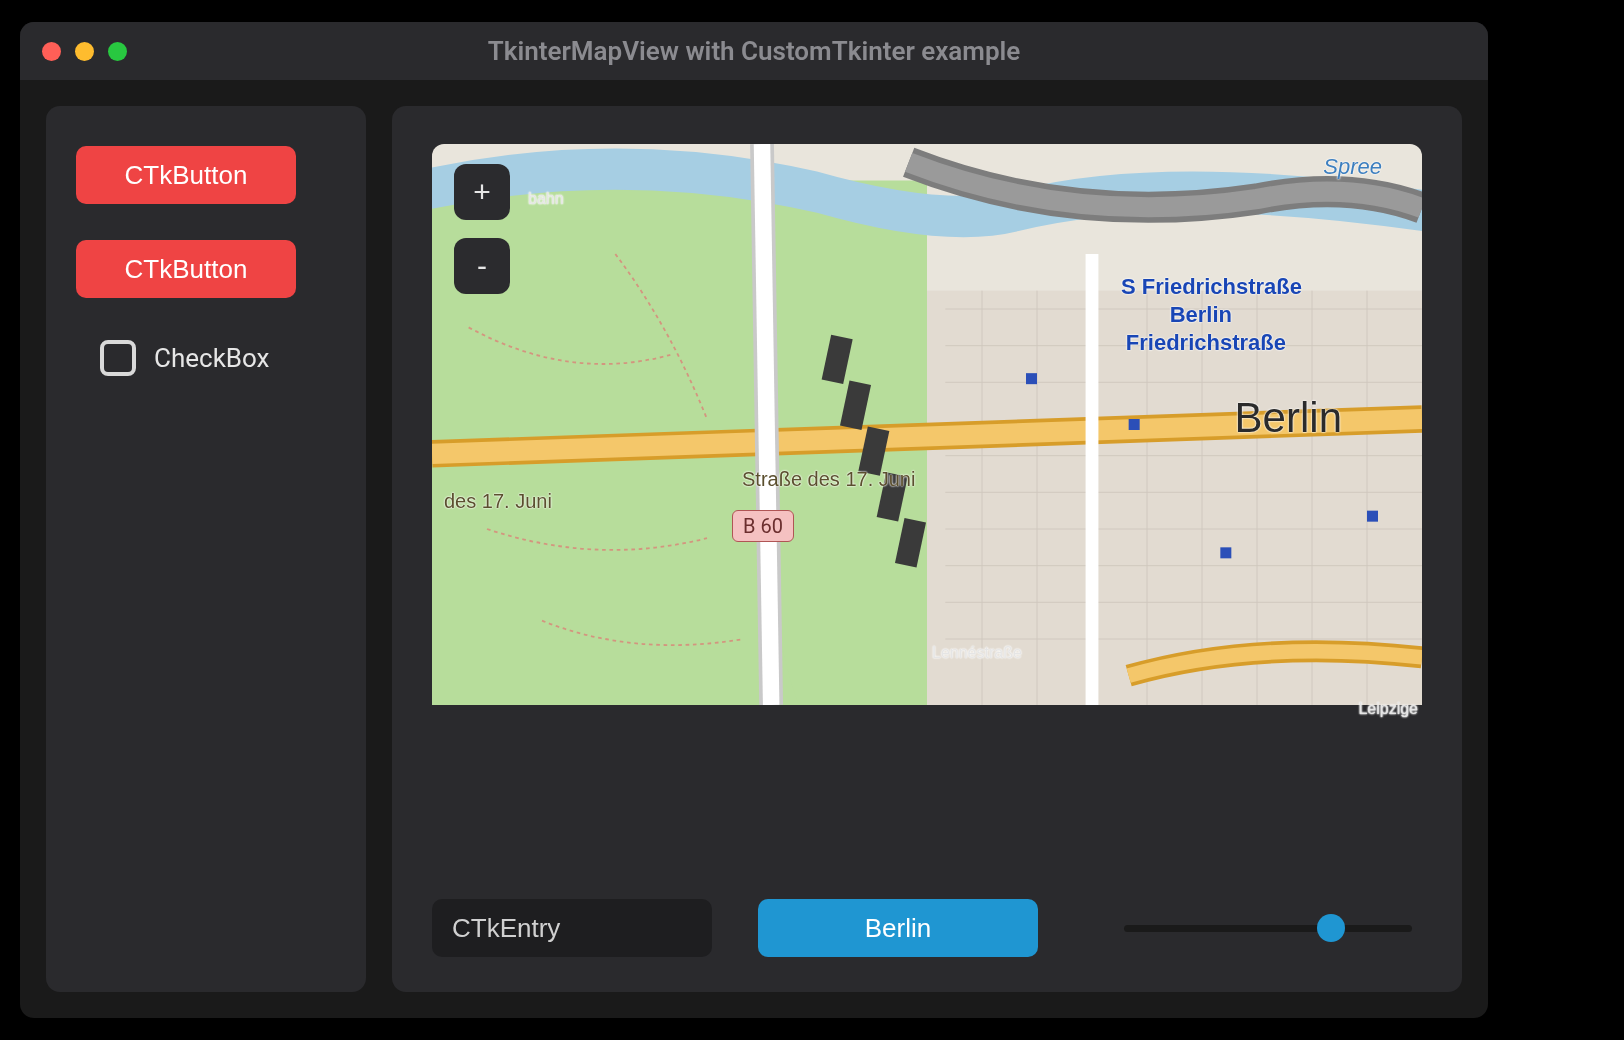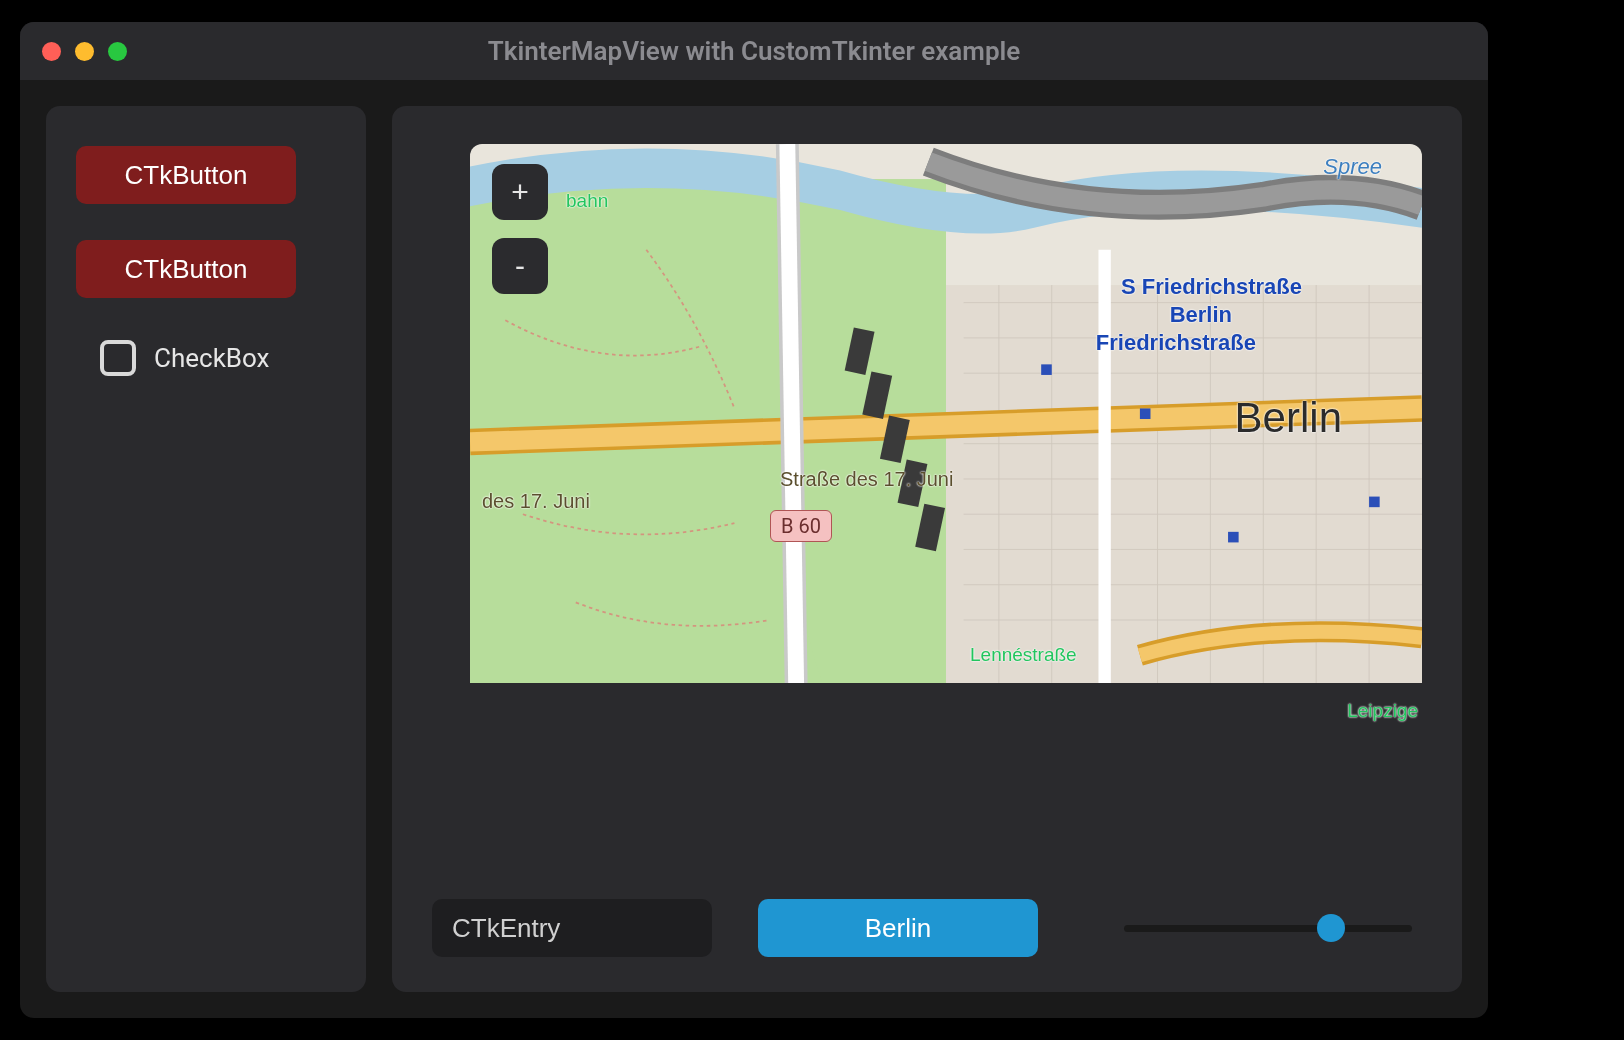--- a/index.html
+++ b/index.html
@@ -59,21 +59,21 @@
   .sidebar {
     width: 320px;
     background: #2a2a2d;
     border-radius: 14px;
     padding: 40px 30px;
     display: flex;
     flex-direction: column;
     gap: 36px;
   }
   .ctk-button {
-    background: #7f1d1d;
+    background: #ef4444;
     color: #fff;
     border: none;
     border-radius: 10px;
     height: 58px;
     width: 220px;
     font-size: 26px;
     font-weight: 400;
     cursor: pointer;
     display: flex;
     align-items: center;
@@ -104,21 +104,20 @@
     padding: 38px 40px 34px 40px;
     display: flex;
     flex-direction: column;
     gap: 30px;
   }
   .map-wrap {
     position: relative;
     flex: 1;
     border-radius: 12px;
     overflow: hidden;
-    margin-left: 38px;
   }
   .map-canvas {
     position: absolute;
     inset: 0;
   }
   .zoom-controls {
     position: absolute;
     top: 20px;
     left: 22px;
     display: flex;
@@ -140,21 +139,21 @@
   }
   .map-label {
     position: absolute;
     font-family: "Segoe UI", Arial, sans-serif;
     white-space: nowrap;
     text-shadow: 0 0 2px #fff, 0 0 2px #fff;
   }
   .lbl-city { color:#2b2b2b; font-size:42px; font-weight:500; }
   .lbl-station { color:#1946b5; font-size:22px; font-weight:600; }
   .lbl-road { color:#5b4f2e; font-size:20px; }
-  .lbl-road-sm { color:#22c55e; font-size:19px; }
+  .lbl-road-sm { color:#e5e5e5; font-size:16px; }
   .lbl-river { color:#3d7fbf; font-size:22px; font-style:italic; }
   .road-pill {
     position:absolute;
     background:#f5c1c1;
     border:1px solid #b05555;
     border-radius:6px;
     color:#6b2e2e;
     font-size:20px;
     padding:3px 10px;
   }
@@ -304,21 +303,21 @@
             <rect x="760" y="300" width="12" height="12"></rect>
             <rect x="860" y="440" width="12" height="12"></rect>
             <rect x="1020" y="400" width="12" height="12"></rect>
           </g>
         </svg>
 
         <span class="map-label lbl-river" style="right:40px; top:10px;">Spree</span>
         <span class="map-label lbl-city" style="right:80px; top:250px;">Berlin</span>
         <span class="map-label lbl-station" style="right:120px; top:130px; text-align:center;">S Friedrichstraße</span>
         <span class="map-label lbl-station" style="right:190px; top:158px; text-align:center;">Berlin</span>
-        <span class="map-label lbl-station" style="right:166px; top:186px; text-align:center;">Friedrichstraße</span>
+        <span class="map-label lbl-station" style="right:136px; top:186px; text-align:center;">Friedrichstraße</span>
         <span class="map-label lbl-road" style="left:310px; top:324px;">Straße des 17. Juni</span>
         <span class="map-label lbl-road" style="left:12px; top:346px;">des 17. Juni</span>
         <span class="map-label lbl-road-sm" style="left:500px; top:500px;">Lennéstraße</span>
         <span class="map-label lbl-road-sm" style="right:4px; top:556px;">Leipzige</span>
         <span class="map-label lbl-road-sm" style="left:96px; top:46px;">bahn</span>
         <span class="road-pill" style="left:300px; top:366px;">B 60</span>
 
         <div class="zoom-controls">
           <button class="zoom-btn">+</button>
           <button class="zoom-btn">-</button>

